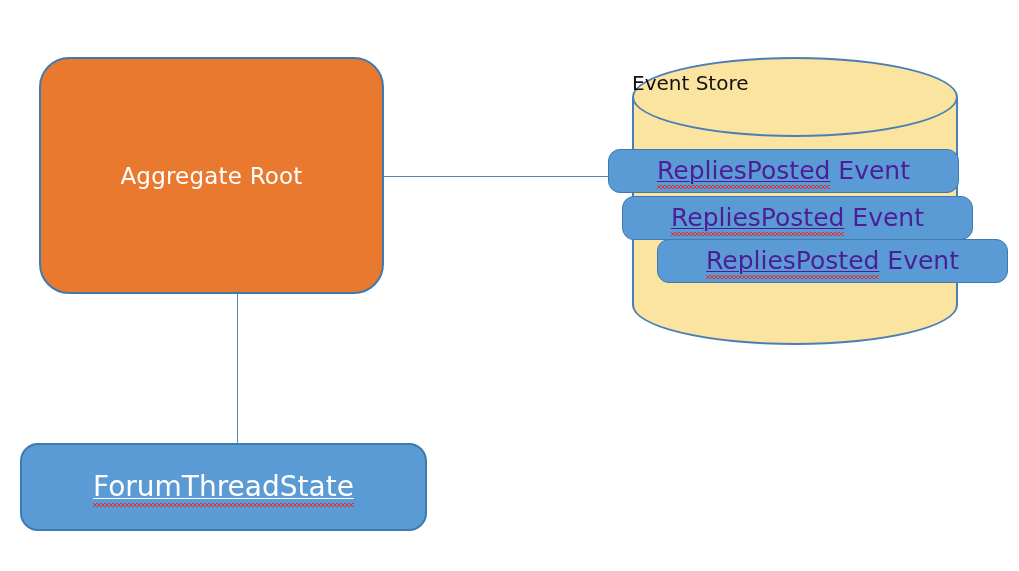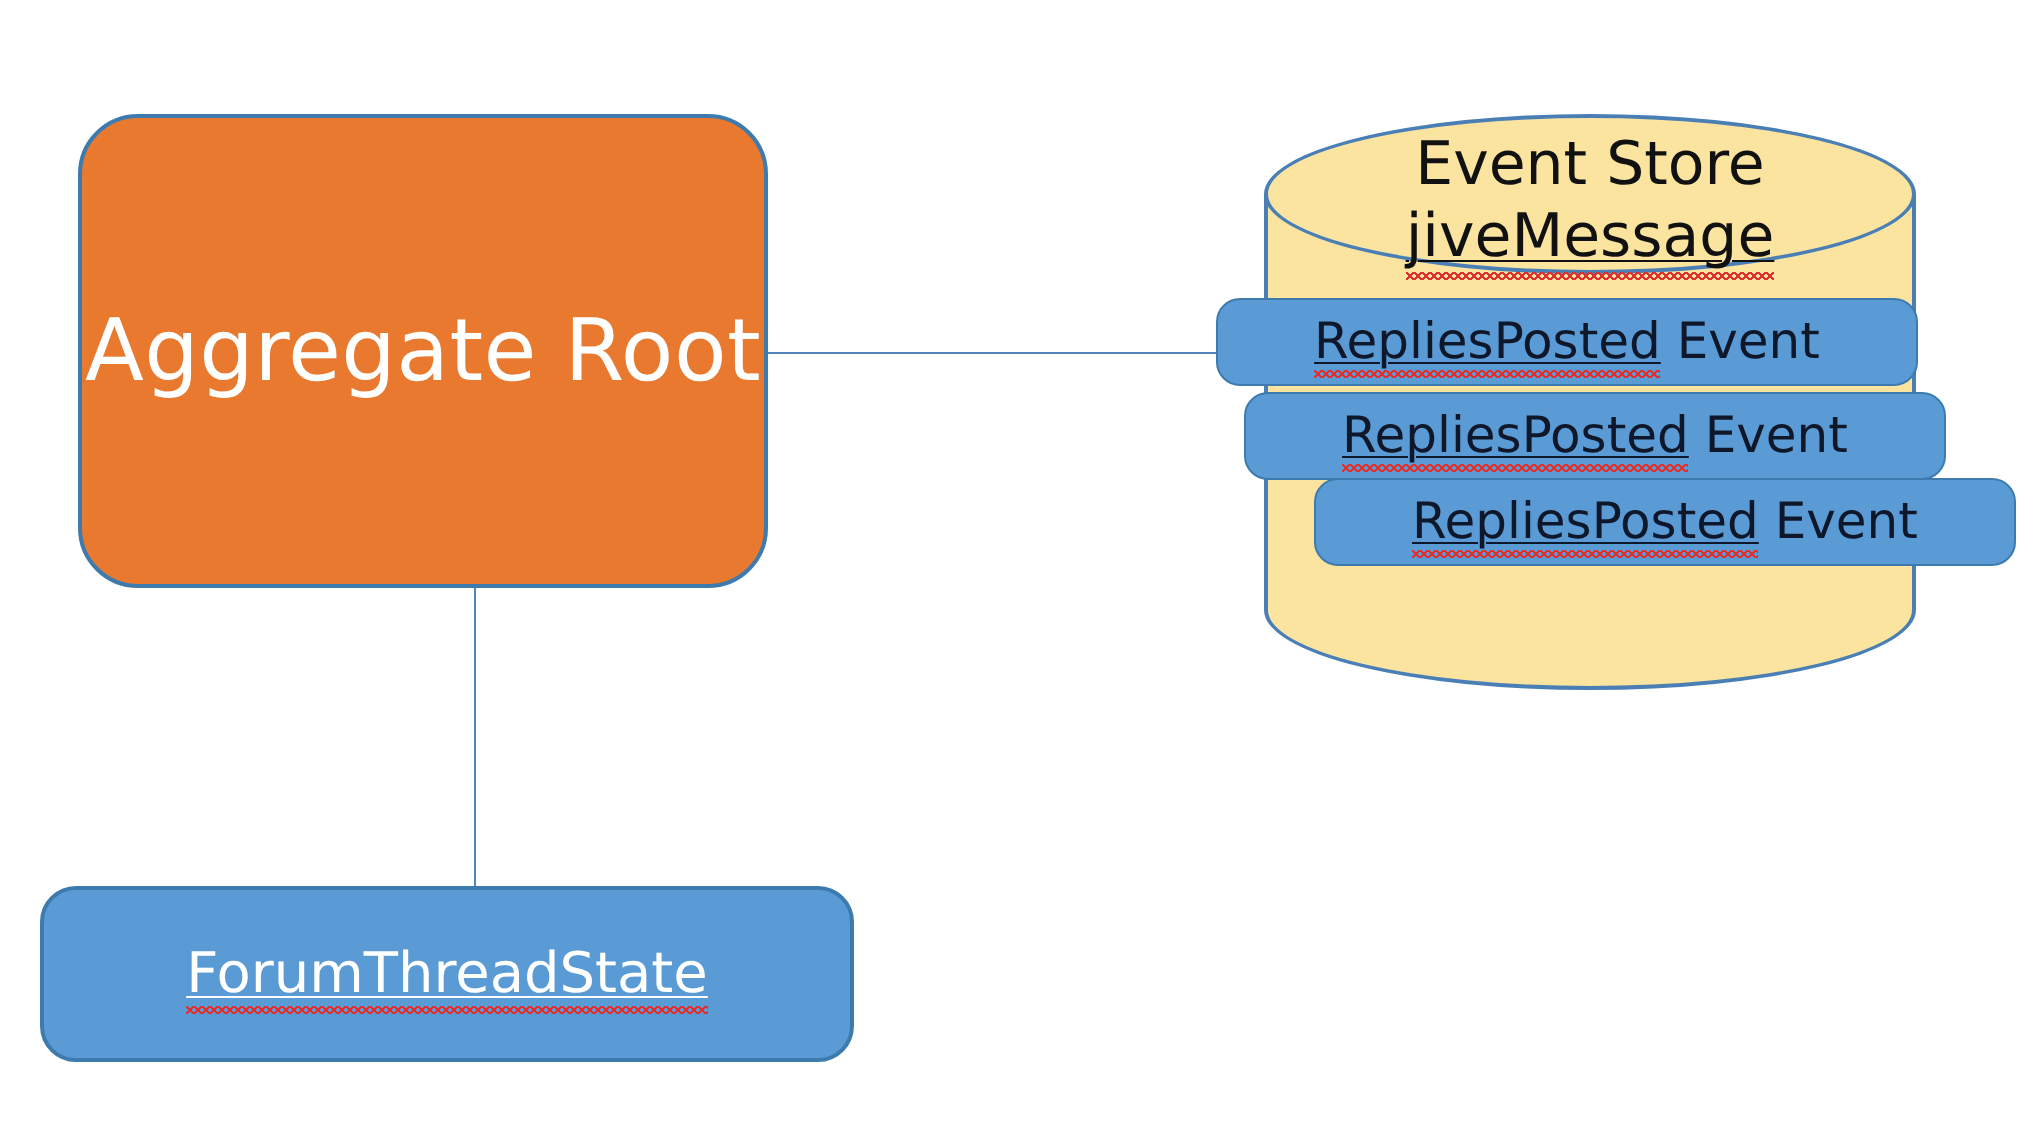--- a/index.html
+++ b/index.html
@@ -40,21 +40,21 @@
     border-radius: 30px;
     box-sizing: border-box;
     display: flex;
     flex-direction: column;
     align-items: center;
     justify-content: center;
     z-index: 6;
   }
   .agg-line {
     color: #ffffff;
-    font-size: 43px;
+    font-size: 23px;
     line-height: 46px;
     letter-spacing: 0.2px;
     white-space: nowrap;
   }
   .agg-line.spell {
     position: relative;
   }
 
   
   .state-box {
@@ -121,23 +121,22 @@
     background: #FBE3A0;
     border: 2px solid #4A7FB5;
     border-radius: 50% / 50%;
     box-sizing: border-box;
   }
   .cyl-label {
     position: absolute;
     left: 0;
     top: 8px;
     width: 100%;
-    text-align: center;
     color: #111111;
-    font-size: 30px;
+    font-size: 20px;
     line-height: 36px;
     z-index: 4;
   }
   .cyl-label .l2 {
     position: relative;
     display: inline-block;
   }
 
   
   .event-card {
@@ -145,21 +144,21 @@
     height: 44px;
     background: #5B9BD5;
     border: 1.5px solid #3D7BAF;
     border-radius: 12px;
     box-sizing: border-box;
     display: flex;
     align-items: center;
     justify-content: center;
   }
   .event-label {
-    color: #0f172a;
+    color: #4c1d95;
     font-size: 25px;
     line-height: 30px;
     white-space: nowrap;
     position: relative;
   }
   .event-1 { left: 608px; top: 149px; width: 351px; z-index: 7; }
   .event-2 { left: 622px; top: 196px; width: 351px; z-index: 8; }
   .event-3 { left: 657px; top: 239px; width: 351px; z-index: 9; }
 
   
@@ -199,21 +198,20 @@
   <div class="state-box">
     <div class="state-label squig uline">ForumThreadState</div>
   </div>
 
   <div class="cylinder">
     <div class="cyl-bottom"></div>
     <div class="cyl-body"></div>
     <div class="cyl-top"></div>
     <div class="cyl-label">
       <div>Event Store</div>
-      <div><span class="l2 squig uline">jiveMessage</span></div>
     </div>
   </div>
 
   <div class="event-card event-1">
     <span class="event-label"><span class="squig uline" style="position: relative; display: inline-block;">RepliesPosted</span><span> Event</span></span>
   </div>
   <div class="event-card event-2">
     <span class="event-label"><span class="squig uline" style="position: relative; display: inline-block;">RepliesPosted</span><span> Event</span></span>
   </div>
   <div class="event-card event-3">

